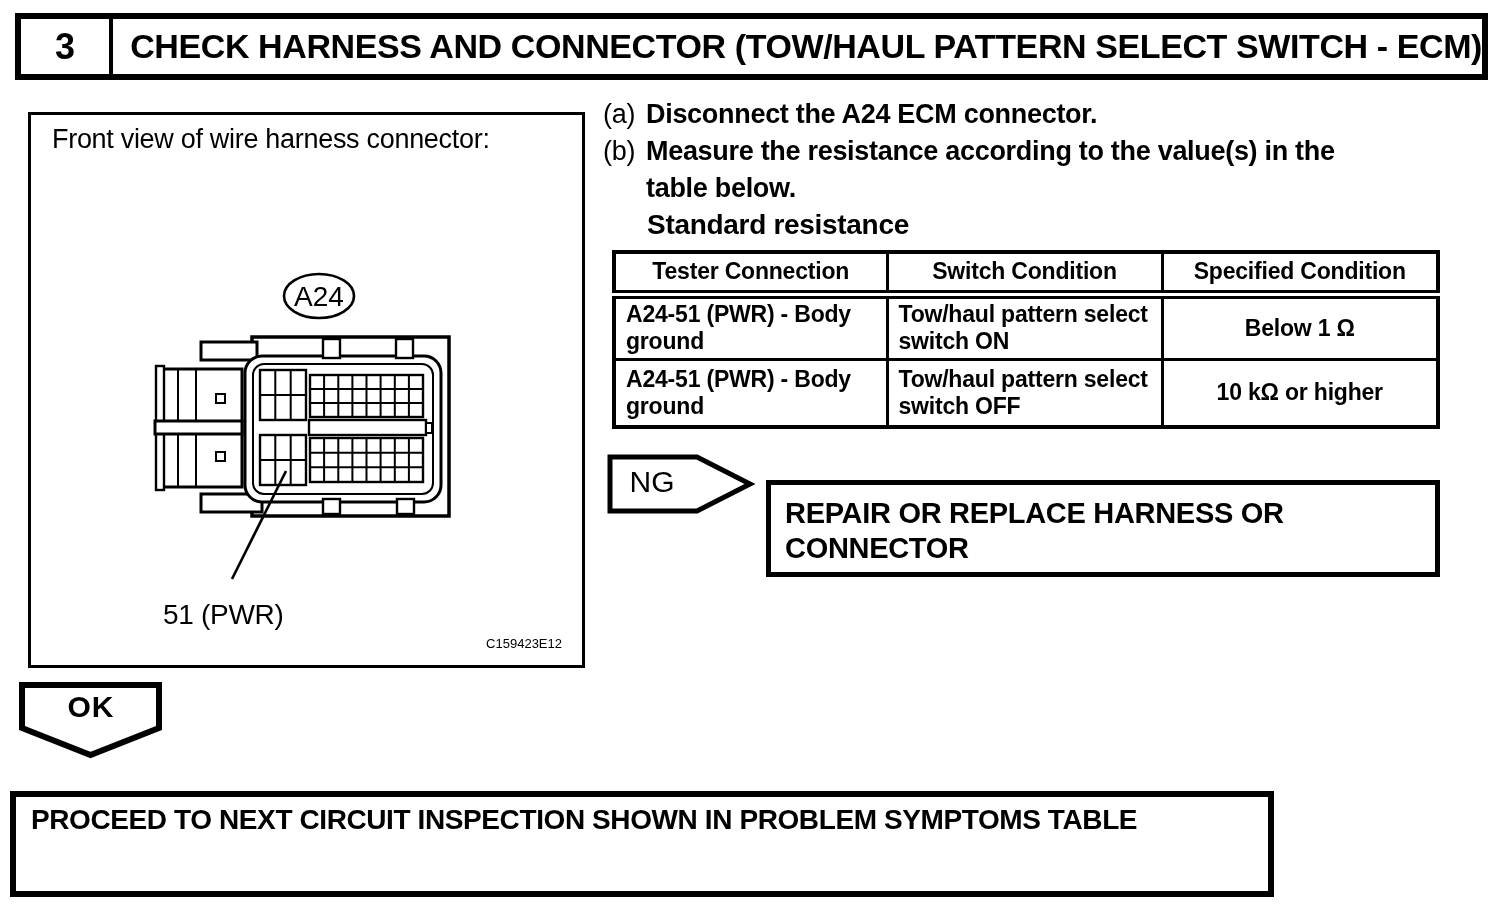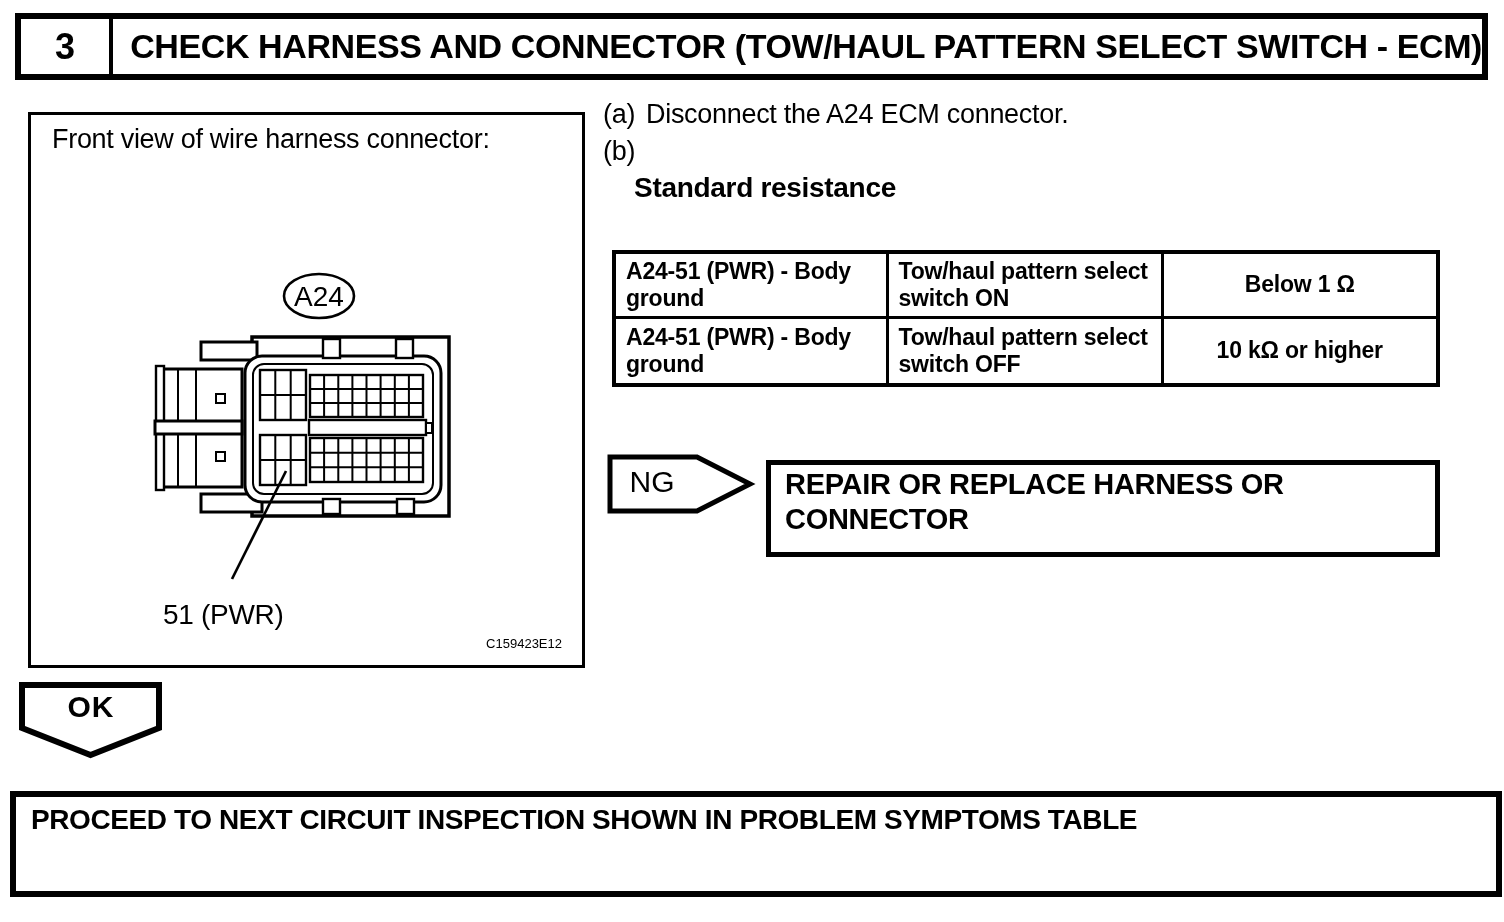--- a/index.html
+++ b/index.html
@@ -47,23 +47,23 @@
     font-size:13px;letter-spacing:0;
   }
 
   
   .procedure{
     left:603px;top:96px;width:840px;
     font-size:27px;line-height:37px;letter-spacing:-0.3px;
   }
   .step-row{display:flex;}
   .step-marker{width:43px;flex:none;}
-  .step-text{width:712px;}
+  .step-text{width:712px;font-weight:bold;}
   .sub-heading{
-    margin-left:31px;margin-top:0;
+    margin-left:44px;margin-top:0;
     font-size:28px;font-weight:bold;line-height:36px;
   }
 
   
   .res-table{
     left:612px;top:250px;width:824px;
     border-collapse:collapse;table-layout:fixed;background:#fff;
   }
   .res-table th,.res-table td{
     border:3px solid #000;box-sizing:border-box;
@@ -80,38 +80,38 @@
   .res-table td.center{text-align:center;padding:12px 4px;}
 
   
   .ng-arrow{left:605px;top:450px;}
   .ng-label{
     position:absolute;left:605px;top:450px;width:94px;height:64px;
     display:flex;align-items:center;justify-content:center;
     font-size:30px;font-weight:normal;
   }
   .ng-box{
-    left:766px;top:460px;width:674px;height:97px;
+    left:766px;top:480px;width:674px;height:97px;
     border:5px solid #000;box-sizing:border-box;
-    padding:2px 20px 0 14px;
+    padding:11px 20px 0 14px;
     font-size:29px;font-weight:bold;line-height:35px;letter-spacing:-0.3px;
   }
   .ng-box .wrap-limit{display:block;max-width:570px;}
 
   
   .ok-arrow{left:16px;top:679px;}
   .ok-label{
     position:absolute;left:22px;top:685px;width:138px;height:44px;
     display:flex;align-items:center;justify-content:center;
     font-size:30px;font-weight:bold;letter-spacing:1px;
   }
 
   
   .footer-box{
-    left:10px;top:791px;width:1492px;height:106px;
+    left:10px;top:791px;width:1264px;height:106px;
     border:6px solid #000;box-sizing:border-box;
     padding:7px 10px 0 15px;
     font-size:28px;font-weight:bold;letter-spacing:-0.4px;
     white-space:nowrap;
   }
 </style>
 </head>
 <body>
 
 <div class="abs step-header">
@@ -177,31 +177,37 @@
   <div class="figure-code">C159423E12</div>
 </div>
 
 <div class="abs procedure">
   <div class="step-row">
     <div class="step-marker">(a)</div>
     <div class="step-text">Disconnect the A24 ECM connector.</div>
   </div>
   <div class="step-row">
     <div class="step-marker">(b)</div>
+    <div class="step-text">Measure the resistance according to the value(s) in the table below.</div>
   </div>
   <div class="sub-heading">Standard resistance</div>
 </div>
 
 <table class="abs res-table">
   <colgroup>
       <col style="width:273px">
       <col style="width:275px">
       <col style="width:276px">
     </colgroup>
   <tbody>
+      <tr>
+    <th>Tester Connection</th>
+    <th>Switch Condition</th>
+    <th>Specified Condition</th>
+  </tr>
   <tr class="r1">
     <td>A24-51 (PWR) - Body ground</td>
     <td>Tow/haul pattern select switch ON</td>
     <td class="center">Below 1 Ω</td>
   </tr>
   <tr class="r2">
     <td>A24-51 (PWR) - Body ground</td>
     <td>Tow/haul pattern select switch OFF</td>
     <td class="center">10 kΩ or higher</td>
   </tr>

